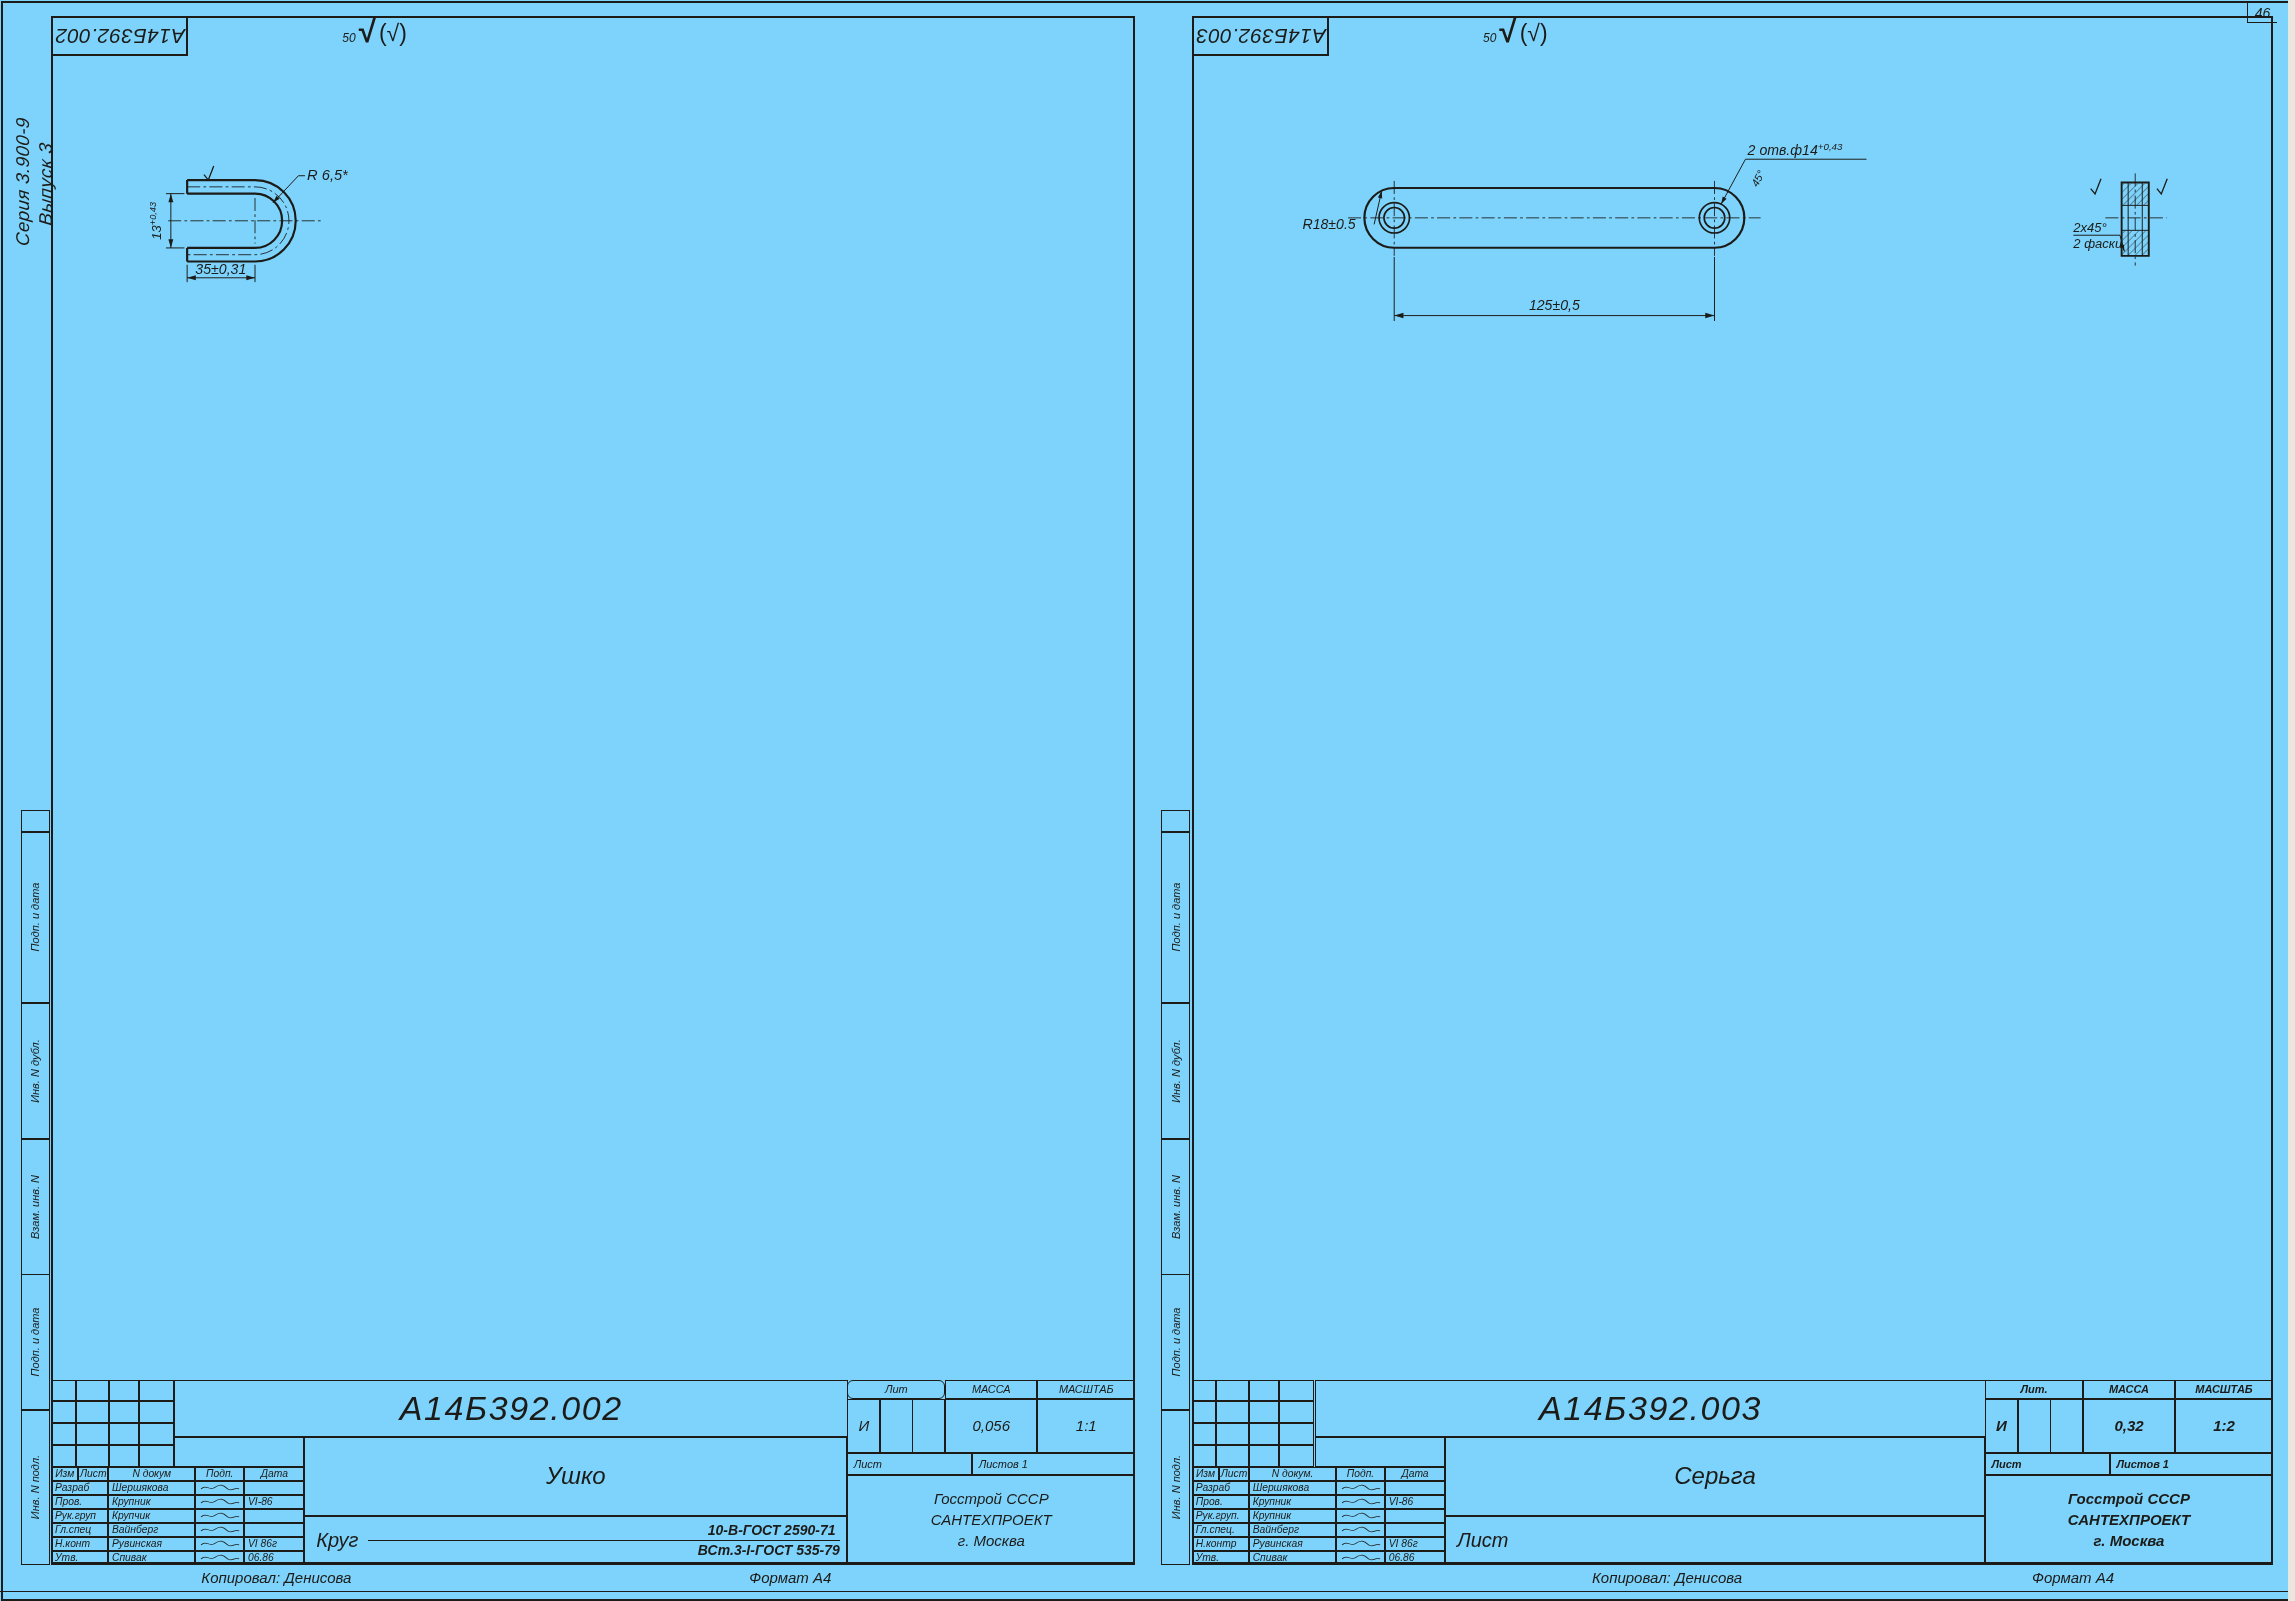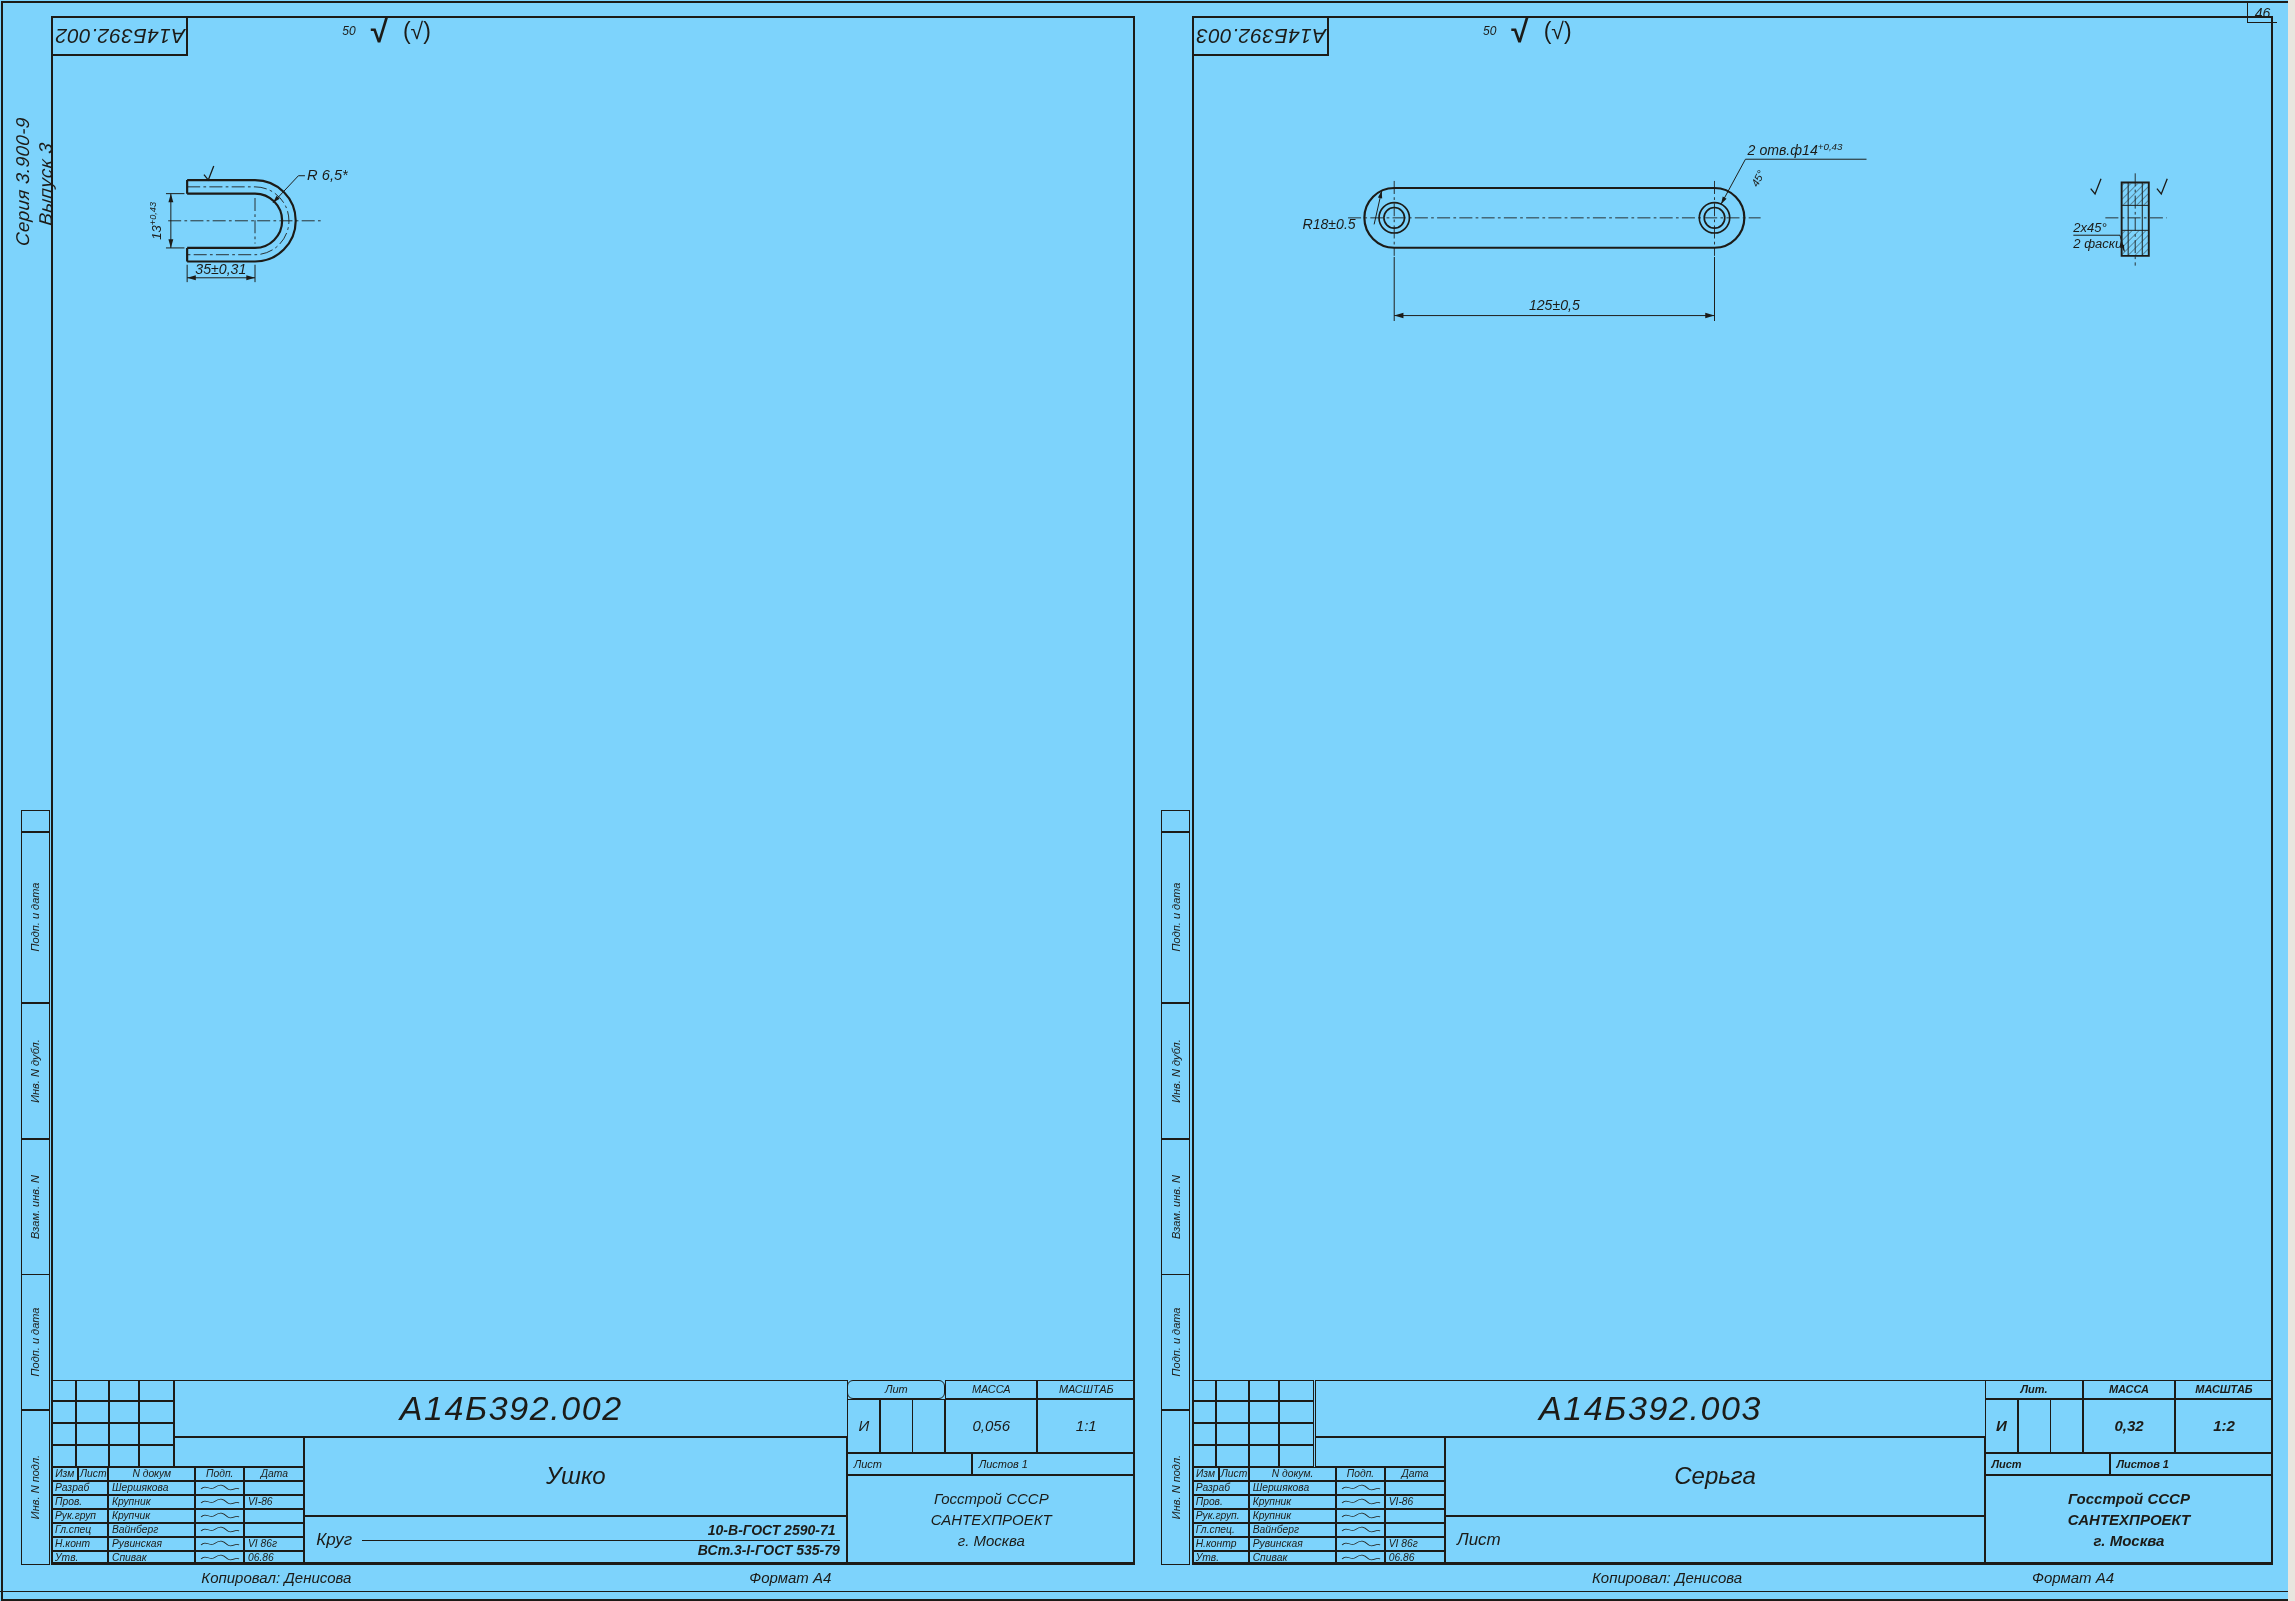--- a/index.html
+++ b/index.html
@@ -6,40 +6,40 @@
   #canvas{position:relative;width:2288px;height:1602px;background:#7dd3fc;
     font-family:"Liberation Sans","DejaVu Sans",sans-serif;color:#1c1b17;overflow:hidden;}
   .abs{position:absolute;box-sizing:border-box;}
   .cell{position:absolute;box-sizing:border-box;border:1.1px solid #1c1b17;}
   .ctr{display:flex;align-items:center;justify-content:center;text-align:center;}
   .it{font-style:italic;}
   .flip{transform:rotate(180deg);display:inline-block;}
   .desig{font-size:34px;font-style:italic;letter-spacing:1.6px;white-space:nowrap;}
   .desig-top{font-size:20.6px;font-style:italic;letter-spacing:0.5px;white-space:nowrap;}
   .pname{font-size:24px;font-style:italic;}
-  .rough{display:flex;align-items:center;gap:15px;}
+  .rough{display:flex;align-items:flex-end;gap:3px;}
   .r-val{font-size:12px;font-style:italic;margin-top:0;}
   .r-mark{font-size:31.5px;line-height:.85;font-weight:bold;}
   .r-paren{font-size:23px;line-height:1.05;}
   .vtext{position:absolute;left:50%;top:50%;transform:translate(-50%,-50%) rotate(-90deg);
     white-space:nowrap;font-size:11px;font-style:italic;}
   .hand{font-style:italic;font-size:18.5px;text-align:center;line-height:1.25;letter-spacing:0.5px;}
   .cgrid{display:grid;grid-template-columns:24.4px 33px 30px 35px;grid-template-rows:repeat(4,1fr);}
   .cc{border:0.8px solid #1c1b17;}
   .ptable{display:grid;grid-template-columns:27px 30px 87px 49px 60px;grid-template-rows:repeat(7,1fr);}
   .pc{border:0.8px solid #1c1b17;display:flex;align-items:center;padding:0 2.7px;font-size:10.3px;
      font-style:italic;overflow:hidden;white-space:nowrap;box-sizing:border-box;}
   .pc.hc{justify-content:center;padding:0 1.1px;}
   .sig svg{display:block;width:100%;height:74%;}
   .hdr{font-size:11px;font-style:italic;}
   .val{font-size:15px;font-style:italic;}
   .org{font-size:15px;font-style:italic;line-height:1.4;}
   .f28{font-size:15px;font-style:italic;white-space:nowrap;}
   .mat{display:flex;align-items:center;gap:9.8px;padding:2.2px 6.5px 2.2px 11px;}
-  .mat-label{font-size:17px;font-style:italic;}
+  .mat-label{font-size:20px;font-style:italic;}
   .fraction{display:inline-block;text-align:right;font-style:italic;font-size:14px;flex:1;font-weight:bold;}
   .fr-top{display:block;border-bottom:1.1px solid #1c1b17;padding:0 4.3px 1.6px;}
   .fr-bot{display:block;padding-top:1.6px;}
   .frame{border-width:2.2px;}
   svg text{font-family:"Liberation Sans","DejaVu Sans",sans-serif;}
 </style>
 </head>
 <body>
 
 <div id="canvas">

